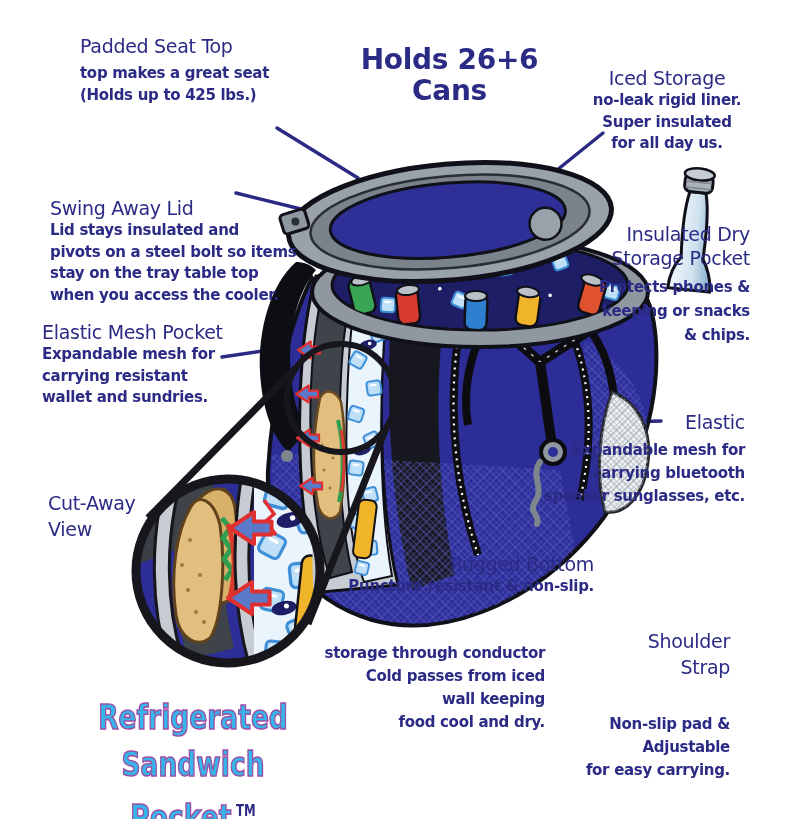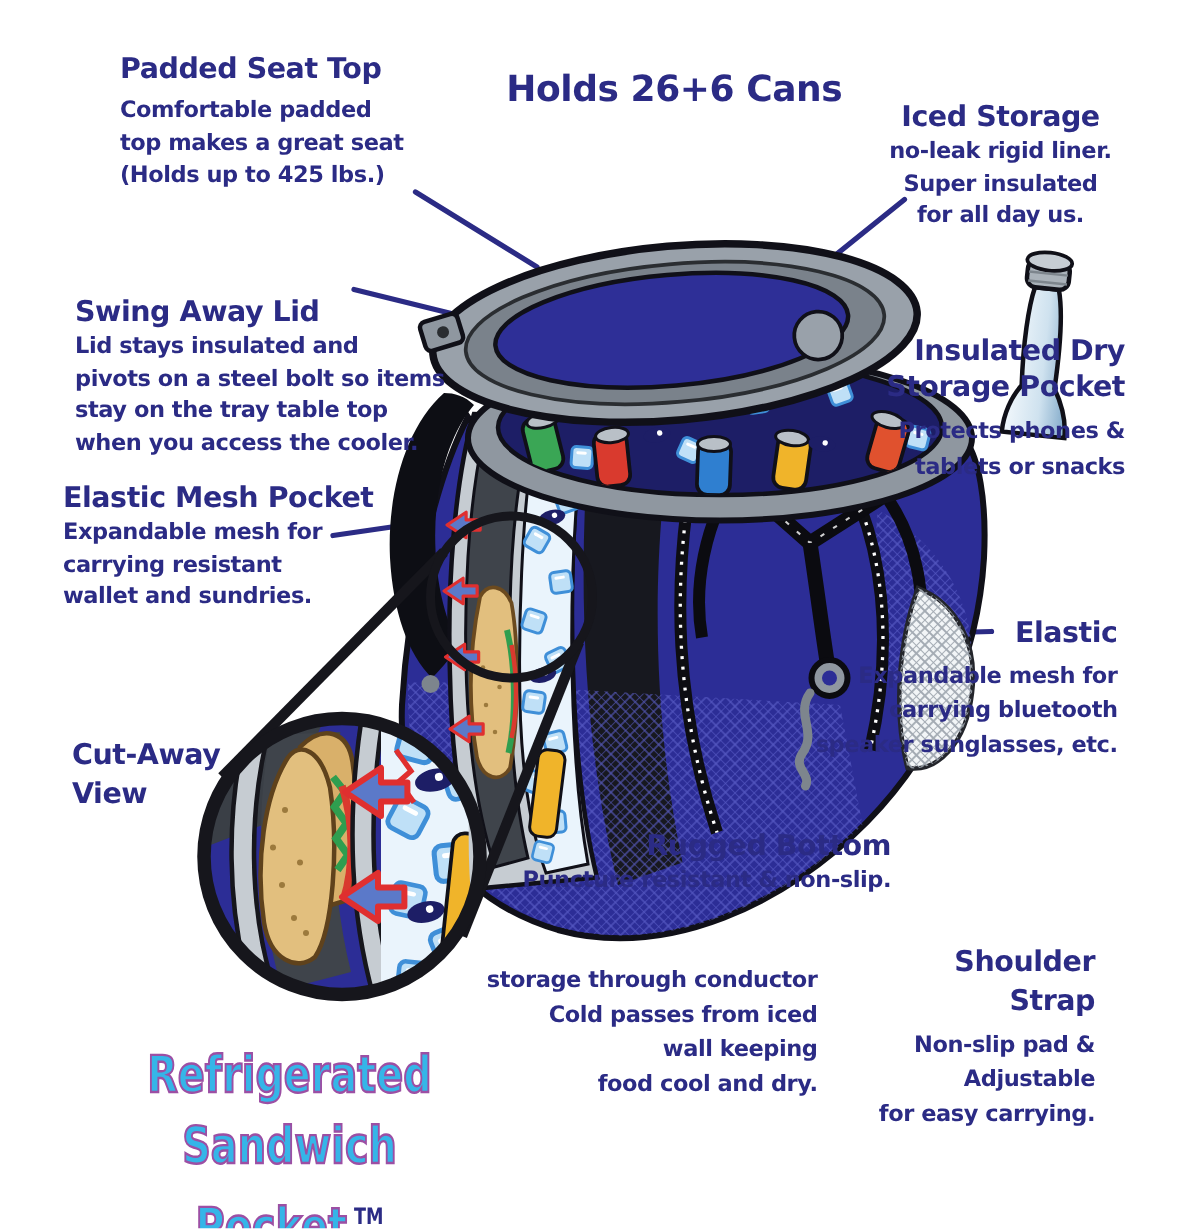--- a/index.html
+++ b/index.html
@@ -1,28 +1,28 @@
 <!DOCTYPE html>
 <html style="--text-navy: #2b2b85; --logo-cyan: #35b5e8; --logo-outline: #9c4fa4; --cooler-blue: #2c2d96; --lid-gray: #99a1aa; --liner-gray: #c6ccd2; --ice-blue: #bfe0f7; --ice-outline: #3f8fd8; --arrow-red: #e02f2f; --arrow-fill: #5b79c9; --can-yellow: #f0b42a; --can-red: #d93a2e; --can-green: #3aa655; --can-blue: #2f7fd0; --bread-tan: #e2bf7e;"><head>
 <meta charset="utf-8">
 <style>
   html,body{margin:0;padding:0;background:#fff;}
   .stage{position:relative;width:800px;height:819px;background:#fff;overflow:hidden;
          font-family:"DejaVu Sans",sans-serif;}
   .stage svg{position:absolute;left:0;top:0;}
   .callout{position:absolute;color:var(--text-navy,#2b2b85);}
-  .h{font-weight:bold;font-size:19px;line-height:24px;letter-spacing:-0.3px;}
+  .h{font-weight:normal;font-size:19px;line-height:24px;letter-spacing:-0.3px;}
   .b{font-weight:bold;font-size:15px;line-height:21.5px;letter-spacing:-0.3px;}
   .b div{white-space:nowrap;}
   .h div{white-space:nowrap;}
   .gap{height:5px;}
   .alr{text-align:right;}
   .alc{text-align:center;}
   .title{position:absolute;left:322px;top:44px;width:255px;text-align:center;
-         color:var(--text-navy,#2b2b85);font-weight:bold;font-size:24px;line-height:31px;letter-spacing:-0.3px;}
+         color:var(--text-navy,#2b2b85);font-weight:bold;font-size:28px;line-height:31px;letter-spacing:-0.3px;}
   .logo{position:absolute;left:28px;top:694px;width:330px;text-align:center;
         transform:scaleX(0.78);transform-origin:165px 0;
         color:var(--logo-cyan,#35b5e8);font-weight:bold;font-size:34px;line-height:47px;
         -webkit-text-stroke:1.6px var(--logo-outline,#9c4fa4);}
   .logo .tm{color:var(--text-navy,#2b2b85);-webkit-text-stroke:0px transparent;
             font-size:15px;vertical-align:13px;font-weight:bold;margin-left:6px;}
 </style>
 </head>
 <body>
 
@@ -263,21 +263,20 @@
   </svg>
 
   <div class="title">
     <div>Holds 26+6 Cans</div>
   </div>
 
   <div class="callout" style="left:80px;top:34px;">
     <div class="h">Padded Seat Top</div>
     <div class="gap"></div>
     <div class="b">
-      <div>Comfortable padded</div>
       <div>top makes a great seat</div>
       <div>(Holds up to 425 lbs.)</div>
     </div>
   </div>
 
   <div class="callout alc" style="right:48px;top:66px;width:170px;">
     <div class="h">Iced Storage</div>
     <div class="b">
       <div>no-leak rigid liner.</div>
       <div>Super insulated</div>
@@ -305,21 +304,22 @@
   </div>
 
   <div class="callout alr" style="right:50px;top:222px;">
     <div class="h">
       <div>Insulated Dry</div>
       <div>Storage Pocket</div>
     </div>
     <div class="gap"></div>
     <div class="b" style="line-height:24px;">
       <div>Protects phones &amp;</div>
-      <div>tablets or snacks</div>
+      <div>keeping or snacks</div>
+      <div>&amp; chips.</div>
     </div>
   </div>
 
   <div class="callout alr" style="right:55px;top:410px;">
     <div class="h">
       <div>Elastic</div>
     </div>
     <div class="gap"></div>
     <div class="b" style="line-height:23px;">
       <div>Expandable mesh for</div>
@@ -350,21 +350,21 @@
       <div>food cool and dry.</div>
     </div>
   </div>
 
   <div class="callout alr" style="right:70px;top:628px;">
     <div class="h" style="line-height:26px;">
       <div>Shoulder</div>
       <div>Strap</div>
     </div>
     <div class="gap"></div>
-    <div class="b" style="line-height:23px;">
+    <div class="b" style="line-height:23px;margin-top:28px;">
       <div>Non-slip pad &amp;</div>
       <div>Adjustable</div>
       <div>for easy carrying.</div>
     </div>
   </div>
 
   <div class="logo">
     <div>Refrigerated Sandwich</div>
     <div><span>Pocket</span><span class="tm">TM</span></div>
   </div>

